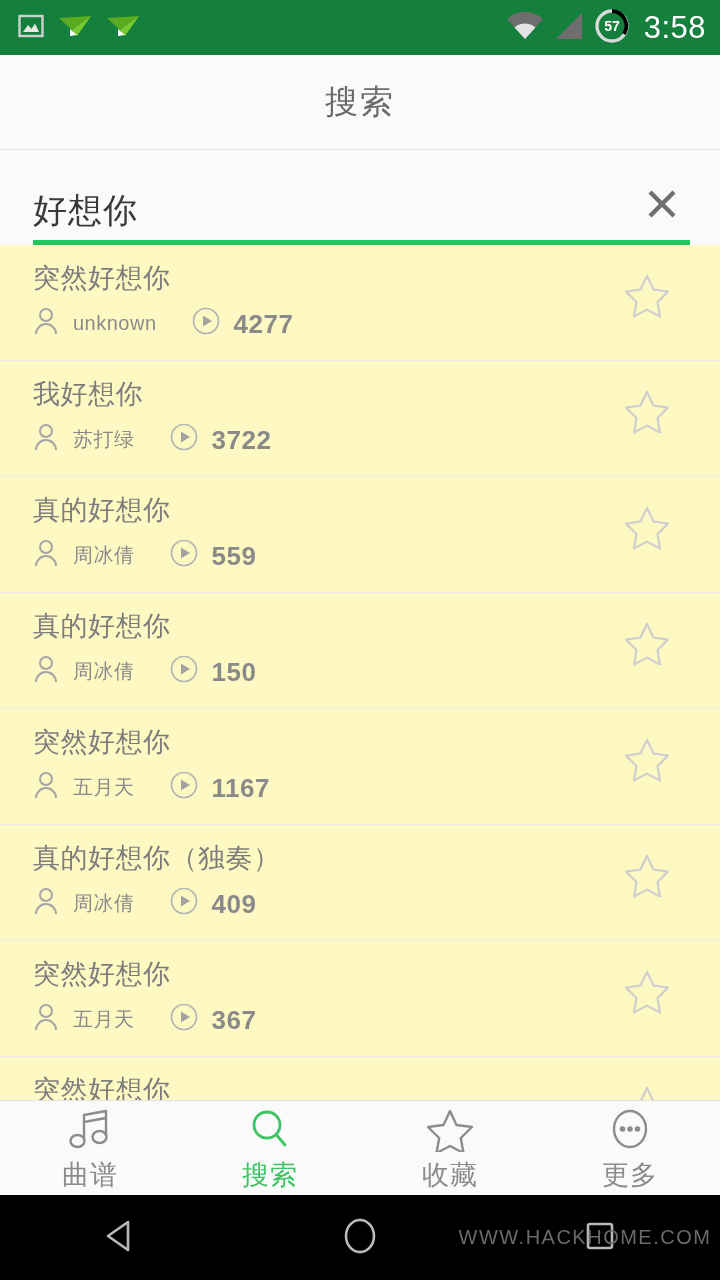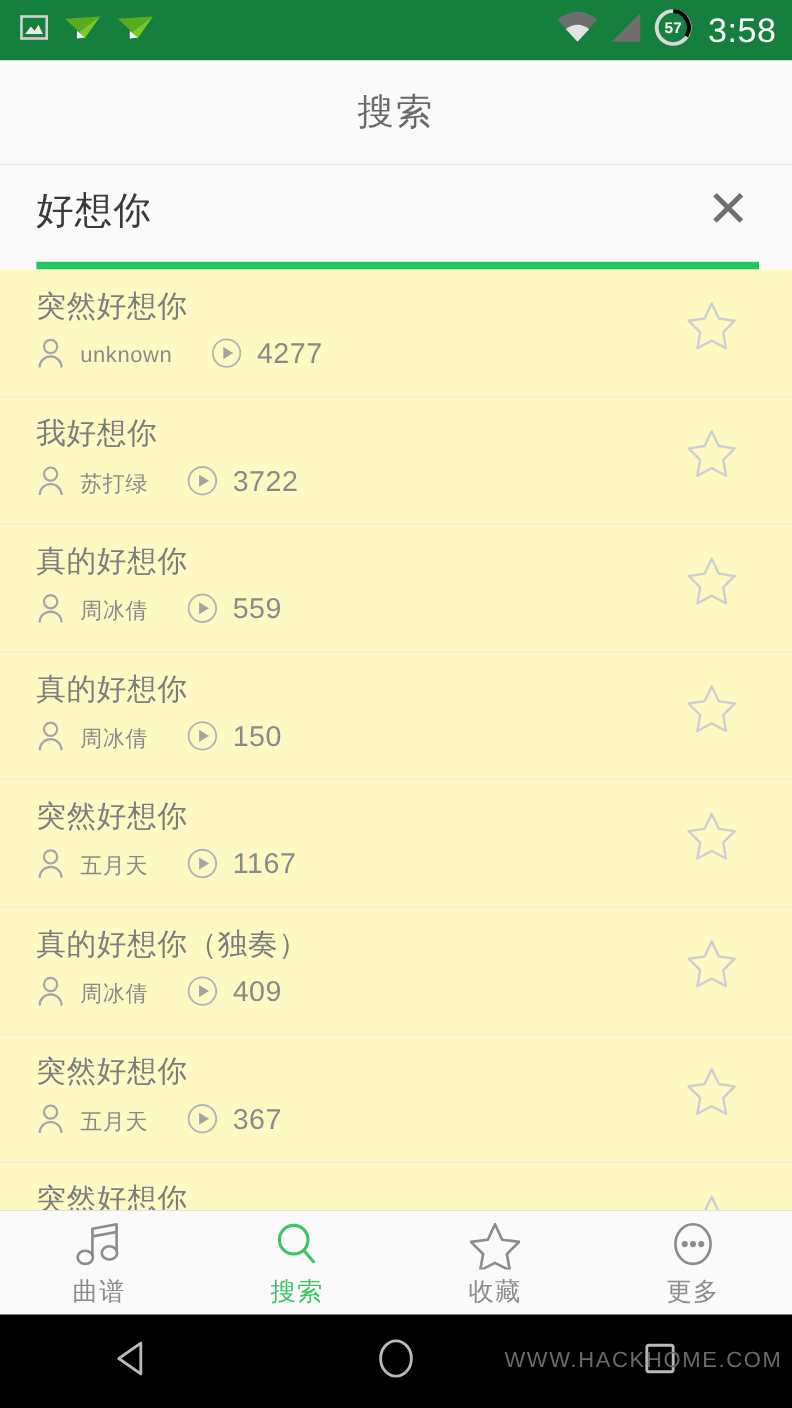--- a/index.html
+++ b/index.html
@@ -75,23 +75,23 @@
     height: 94px;
     background: #fafafa;
     box-sizing: border-box;
     display: flex;
     align-items: center;
     padding: 0 30px 0 33px;
   }
   .search-inner {
     flex: 1;
     display: flex;
-    align-items: center;
+    align-items: flex-end;
     height: 100%;
-    border-bottom: 7px solid #22c55e;
+    border-bottom: 5px solid #22c55e;
     box-sizing: border-box;
   }
   .search-value {
     flex: 1;
     font-size: 34px;
     color: #3a3a3a;
     letter-spacing: 1px;
     padding-bottom: 6px;
   }
   .clear-btn {
@@ -138,21 +138,22 @@
   }
   .meta-plays {
     font-size: 26px;
     color: #8a8a8a;
     margin-left: 13px;
     letter-spacing: 0.5px;
   }
   .play-wrap {
     margin-left: 34px;
     display: flex;
-    align-items: flex-start;
+    align-items: flex-end;
+    font-weight: bold;
   }
   .row-star {
     position: absolute;
     right: 48px;
     top: 26px;
     width: 50px;
     height: 50px;
   }
 
   
@@ -174,21 +175,21 @@
     justify-content: center;
     padding-top: 4px;
   }
   .tab-icon {
     height: 44px;
     display: flex;
     align-items: center;
     justify-content: center;
   }
   .tab-label {
-    font-size: 23px;
+    font-size: 27px;
     color: #8c8c8c;
     margin-top: 5px;
     letter-spacing: 1px;
   }
   .tab.active .tab-label {
     color: #3dc463;
   }
 
   
   .navbar {

